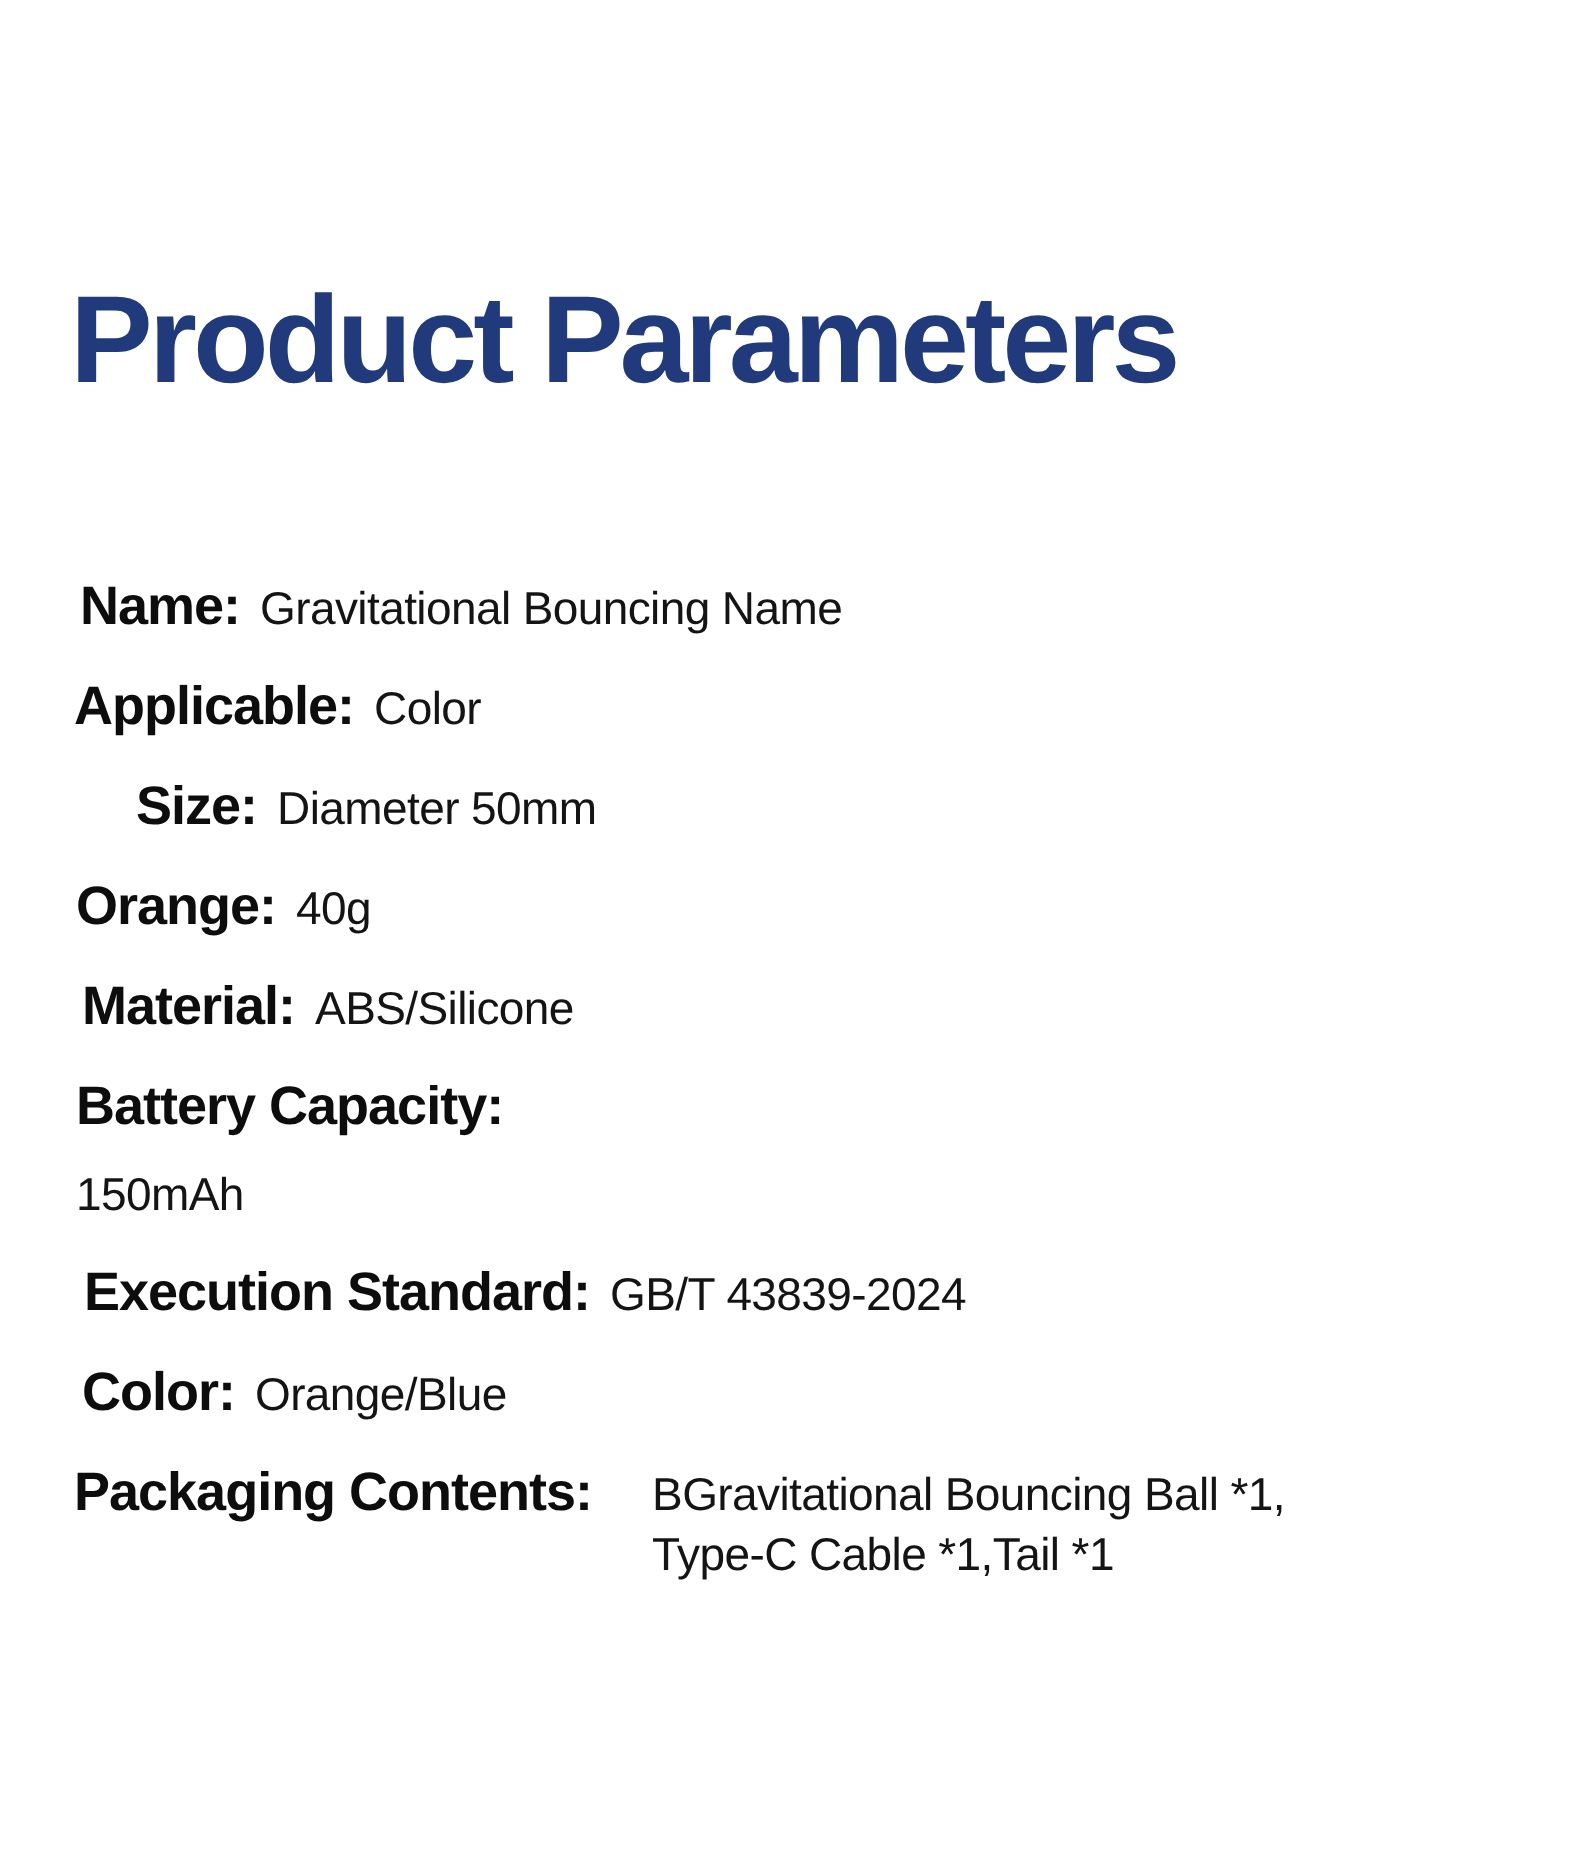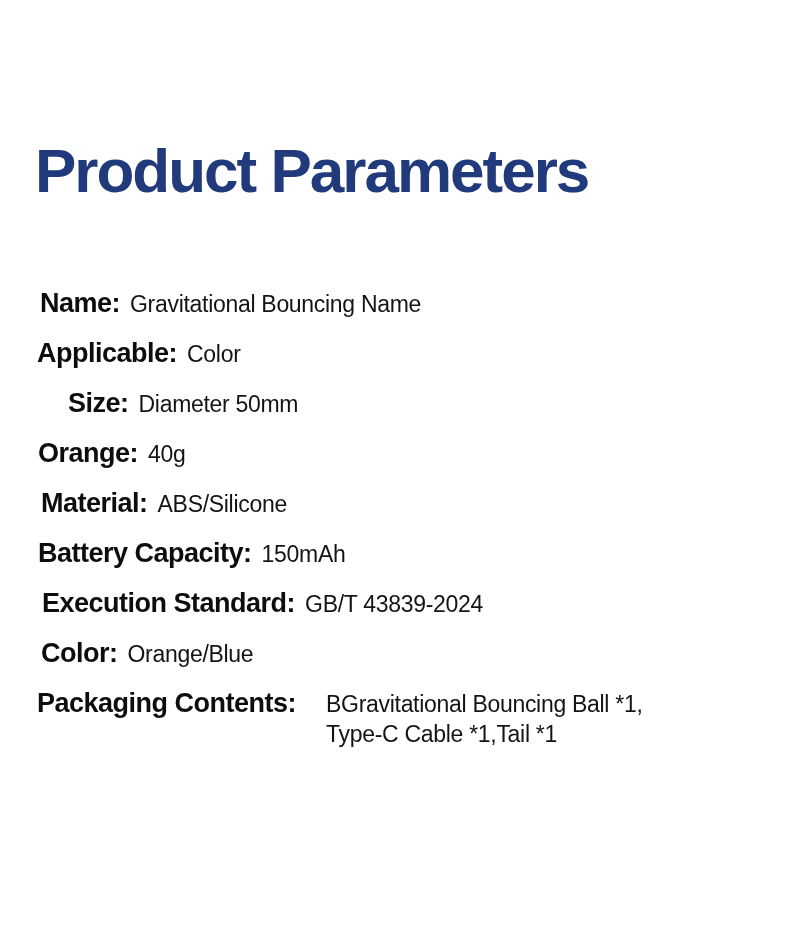--- a/index.html
+++ b/index.html
@@ -49,21 +49,21 @@
     letter-spacing: -0.3px;
   }
   .value-multiline { line-height: 30px; margin-left: 20px; }
   .value-multiline .vline { display: block; }
   
   .r0 { margin-left: 40px; }
   .r1 { margin-left: 37px; }
   .r2 { margin-left: 68px; text-align: right; }
   .r3 { margin-left: 38px; }
   .r4 { margin-left: 41px; }
-  .r5 { margin-left: 38px; }
+  .r5 { margin-left: 38px; flex-direction: column; }
   .r6 { margin-left: 42px; }
   .r7 { margin-left: 41px; text-align: right; }
   .r8 { margin-left: 37px; }
 </style>
 </head>
 <body>
 
 <div class="canvas">
 
   <h1 class="page-title" style="color: rgb(32, 58, 124);">Product Parameters</h1>

